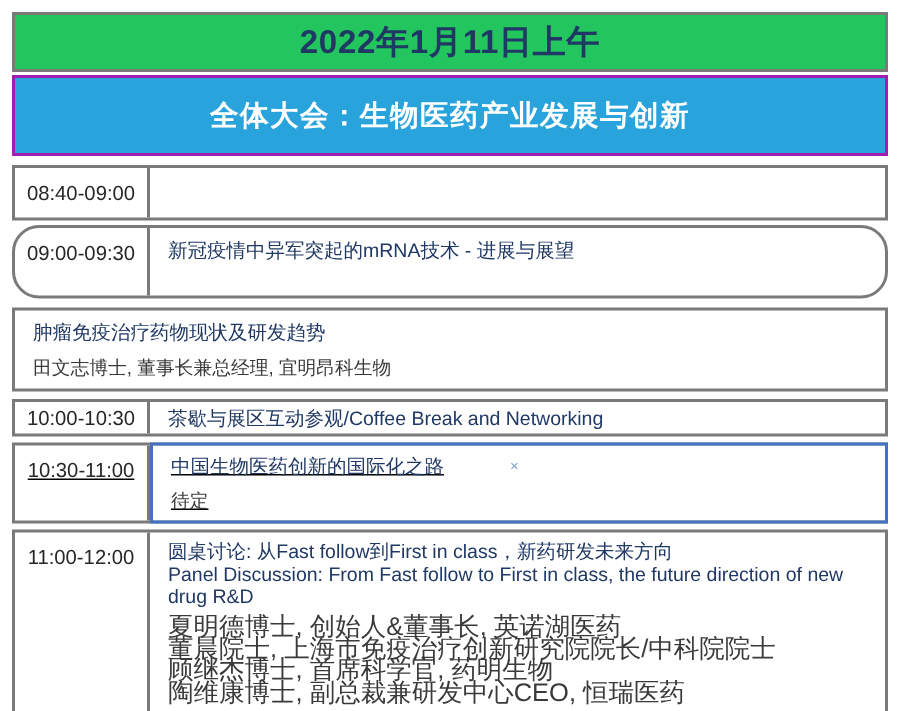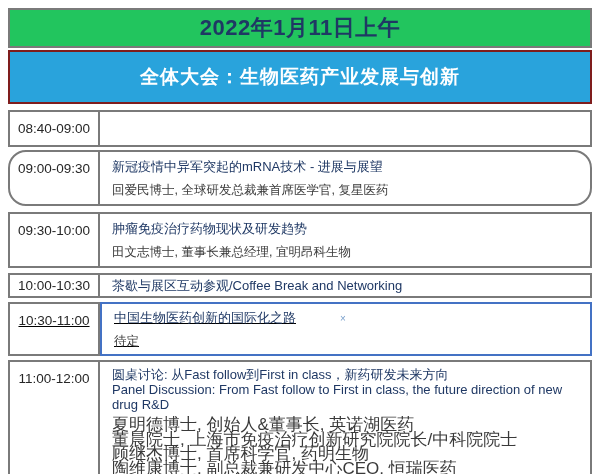--- a/index.html
+++ b/index.html
@@ -23,21 +23,21 @@
   .date-box {
     border: 2px solid var(--border-grey);
     height: 40px;
     display: flex; align-items: center; justify-content: center;
     font-size: 22px; font-weight: bold; color: var(--title-navy);
     letter-spacing: 0.5px;
     margin-bottom: 2px;
     background: #22c55e;
   }
   .banner {
-    border: 2px solid #7f1d1d;
+    border: 2px solid #a21caf;
     height: 54px;
     background: var(--banner-bg);
     display: flex; align-items: center; justify-content: center;
     font-size: 19px; font-weight: bold; color: #fff;
     letter-spacing: 1px;
     margin-bottom: 6px;
   }
   .row {
     display: flex;
     border: 2px solid var(--border-grey);
@@ -97,26 +97,24 @@
 </div>
 
 <div class="row single r1">
   <div class="time-cell">08:40-09:00</div>
 </div>
 
 <div class="row r2">
   <div class="time-cell">09:00-09:30</div>
   <div class="content-cell">
     <div class="row-title">新冠疫情中异军突起的mRNA技术 - 进展与展望</div>
-    <div class="row-speaker">回爱民博士, 全球研发总裁兼首席医学官, 复星医药</div>
   </div>
 </div>
 
 <div class="row r3">
-  <div class="time-cell">09:30-10:00</div>
   <div class="content-cell">
     <div class="row-title">肿瘤免疫治疗药物现状及研发趋势</div>
     <div class="row-speaker">田文志博士, 董事长兼总经理, 宜明昂科生物</div>
   </div>
 </div>
 
 <div class="row single r4">
   <div class="time-cell">10:00-10:30</div>
   <div class="content-cell">
     <div class="row-title">茶歇与展区互动参观/Coffee Break and Networking</div>

